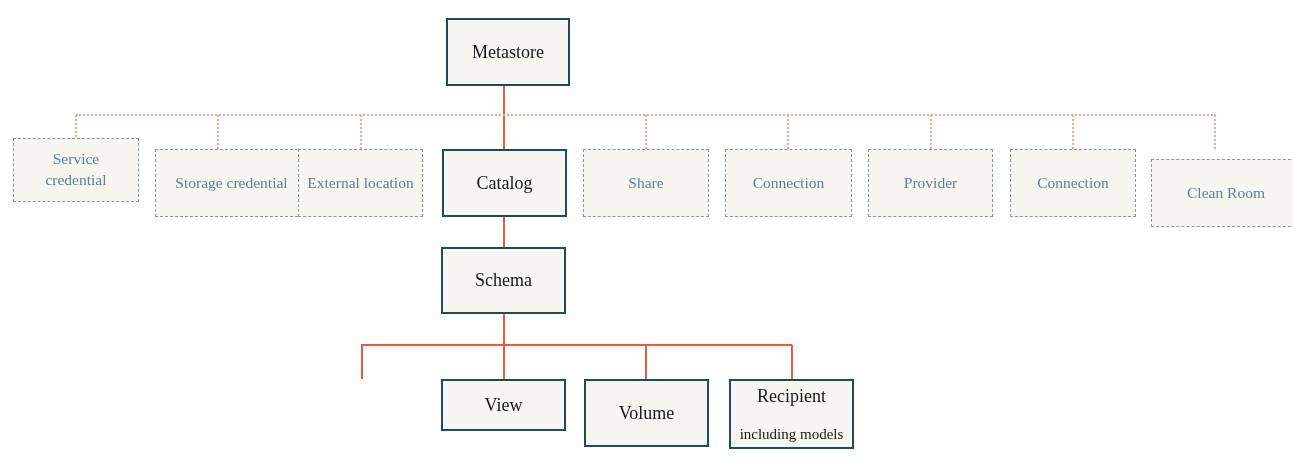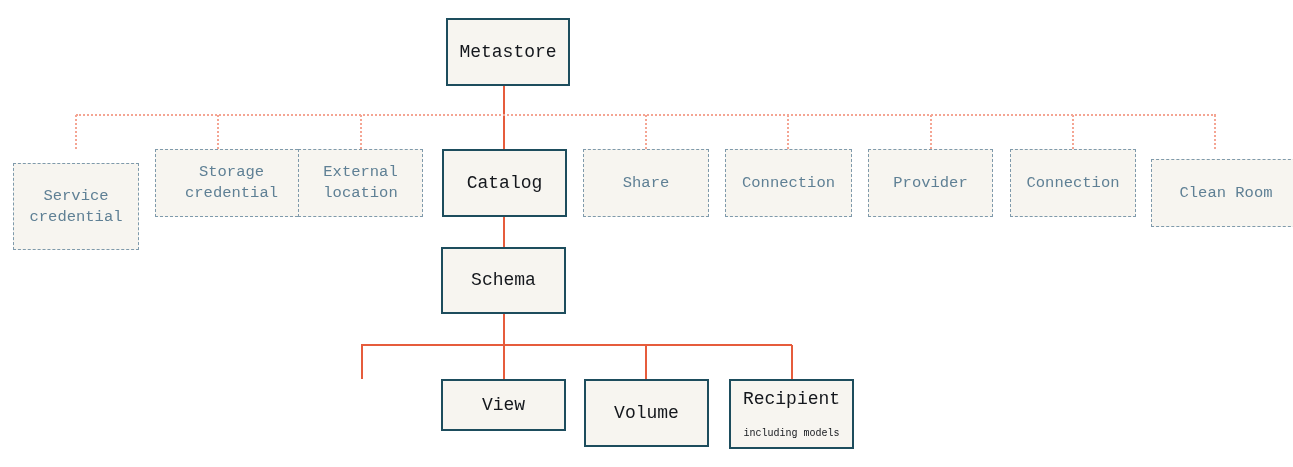--- a/index.html
+++ b/index.html
@@ -10,21 +10,21 @@
     --dotted-border:#7f9aab;
     --dotted-text:#5f8095;
     --connector-solid:#e65c3c;
     --connector-dotted:#f4a593;
   }
   html,body{margin:0;padding:0;background:var(--background);}
   .canvas{
     position:relative;
     width:1293px;height:467px;
     background:var(--background);
-    font-family:Liberation Mono, monospace;
+    font-family:Liberation Serif, serif;
     overflow:hidden;
   }
   .node{
     position:absolute;
     box-sizing:border-box;
     display:flex;flex-direction:column;
     align-items:center;justify-content:center;
     text-align:center;
     background:var(--node-fill);
     padding:0 8px;
@@ -35,21 +35,21 @@
     font-size:18px;
     line-height:1.25;
   }
   .node.dotted{
     border:1.5px dashed var(--dotted-border);
     color:var(--dotted-text);
     font-size:15.5px;
     line-height:1.35;
   }
   .node .sublabel{
-    font-size:10px;
+    font-size:15px;
     line-height:1.2;
     margin-top:18px;
   }
   .line{position:absolute;}
   .line.h-solid{border-top:2px solid var(--connector-solid);height:0;}
   .line.v-solid{border-left:2px solid var(--connector-solid);width:0;}
   .line.h-dot{border-top:2px dotted var(--connector-dotted);height:0;}
   .line.v-dot{border-left:2px dotted var(--connector-dotted);width:0;}
 </style>
 </head>
@@ -75,21 +75,21 @@
 
   <div class="line h-solid" style="left:361px;top:344px;width:431px"></div>
   <div class="line v-solid" style="left:361px;top:345px;height:34px"></div>
   <div class="line v-solid" style="left:645px;top:345px;height:34px"></div>
   <div class="line v-solid" style="left:791px;top:345px;height:34px"></div>
 
   <div class="node solid" style="left:446px;top:18px;width:124px;height:68px">
     <span>Metastore</span>
   </div>
 
-  <div class="node dotted" style="left:13px;top:163px;width:126px;height:87px">
+  <div class="node dotted" style="left:13px;top:138px;width:126px;height:64px">
     <span>Service credential</span>
   </div>
 
   <div class="node dotted" style="left:155px;top:149px;width:153px;height:68px">
     <span>Storage credential</span>
   </div>
 
   <div class="node solid" style="left:442px;top:149px;width:125px;height:68px">
     <span>Catalog</span>
   </div>

